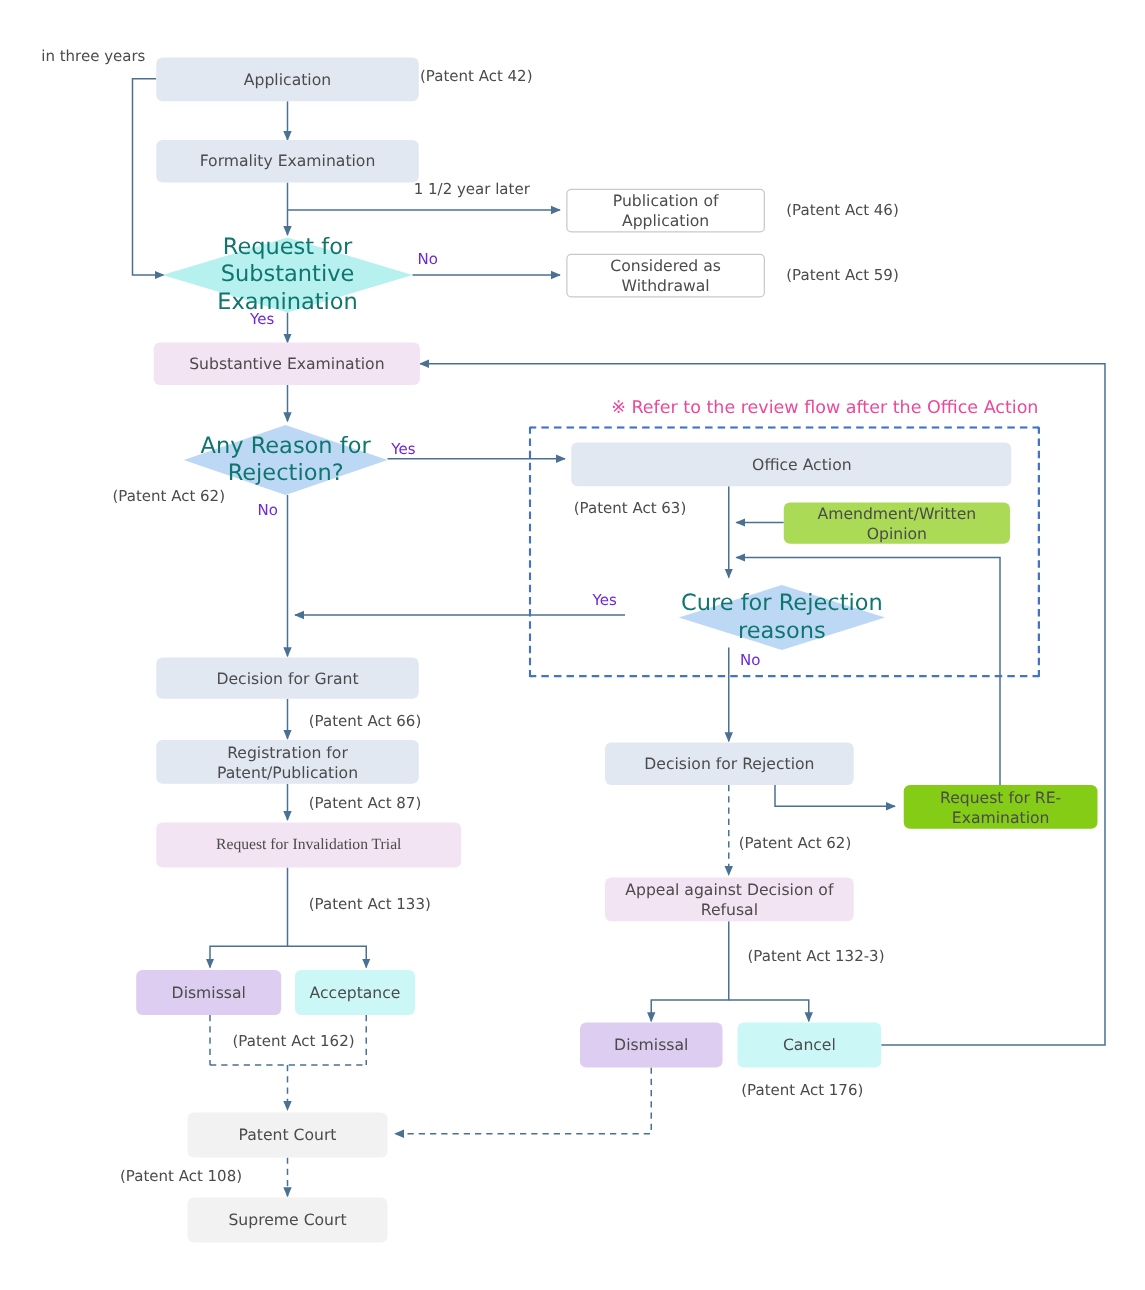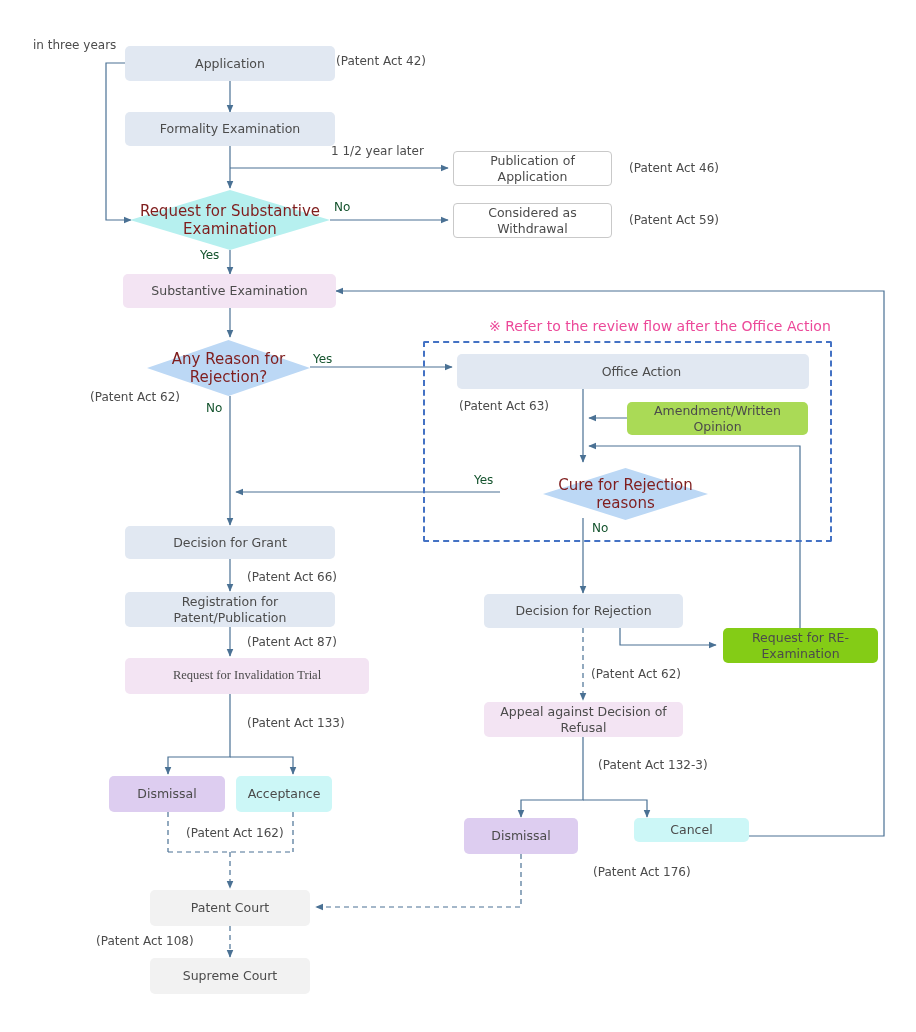--- a/index.html
+++ b/index.html
@@ -11,25 +11,25 @@
         line-height:1.25;border-radius:5px;padding:2px 6px;}
   .n-blue{background:#e1e8f2;}
   .n-pink{background:#f3e4f3;}
   .n-grey{background:#f2f2f2;}
   .n-green{background:#aada56;}
   .n-red{background:#84cc16;}
   .n-purple{background:#ddcdf0;}
   .n-cyan{background:#ccf7f7;}
   .n-white{background:#ffffff;border:1px solid #c9c9c9;border-radius:4px;}
   .diamond{position:absolute;display:flex;align-items:center;justify-content:center;
-           text-align:center;color:#7f1d1d;font-size:15px;line-height:1.22;}
+           text-align:center;color:#0f766e;font-size:18px;line-height:1.22;}
   .diamond .dshape{position:absolute;left:0;top:0;width:100%;height:100%;}
   .diamond .dtext{position:relative;z-index:2;}
   .cap{position:absolute;color:#4b4b4b;font-size:12px;white-space:nowrap;}
-  .lbl-yn{position:absolute;color:#14532d;font-size:12px;white-space:nowrap;}
+  .lbl-yn{position:absolute;color:#6d28d9;font-size:12px;white-space:nowrap;}
   .note{position:absolute;color:#ec4899;font-size:14px;white-space:nowrap;}
   .dashbox{position:absolute;border:2px dashed #4472c4;border-radius:2px;box-sizing:border-box;}
 </style>
 </head>
 <body>
 
 <div id="canvas">
 
   <svg id="wires" viewBox="0 0 916 1032">
     <defs>
@@ -147,21 +147,21 @@
   <div class="node n-cyan" style="left:236px;top:776px;width:96px;height:36px;">Acceptance</div>
 
   <div class="node n-blue" style="left:484px;top:594px;width:199px;height:34px;">Decision for Rejection</div>
 
   <div class="node n-red" style="left:723px;top:628px;width:155px;height:35px;">Request for RE-Examination</div>
 
   <div class="node n-pink" style="left:484px;top:702px;width:199px;height:35px;">Appeal against Decision of Refusal</div>
 
   <div class="node n-purple" style="left:464px;top:818px;width:114px;height:36px;">Dismissal</div>
 
-  <div class="node n-cyan" style="left:590px;top:818px;width:115px;height:24px;margin-left:44px;">Cancel</div>
+  <div class="node n-cyan" style="left:590px;top:818px;width:115px;height:36px;">Cancel</div>
 
   <div class="node n-grey" style="left:150px;top:890px;width:160px;height:36px;">Patent Court</div>
 
   <div class="node n-grey" style="left:150px;top:958px;width:160px;height:36px;">Supreme Court</div>
 
   <div class="cap" style="left:33px;top:38px;">in three years</div>
   <div class="cap" style="left:336px;top:54px;">(Patent Act 42)</div>
   <div class="cap" style="left:331px;top:144px;text-align:center;">1 1/2 year later</div>
   <div class="cap" style="left:629px;top:161px;">(Patent Act 46)</div>
   <div class="cap" style="left:629px;top:213px;">(Patent Act 59)</div>

